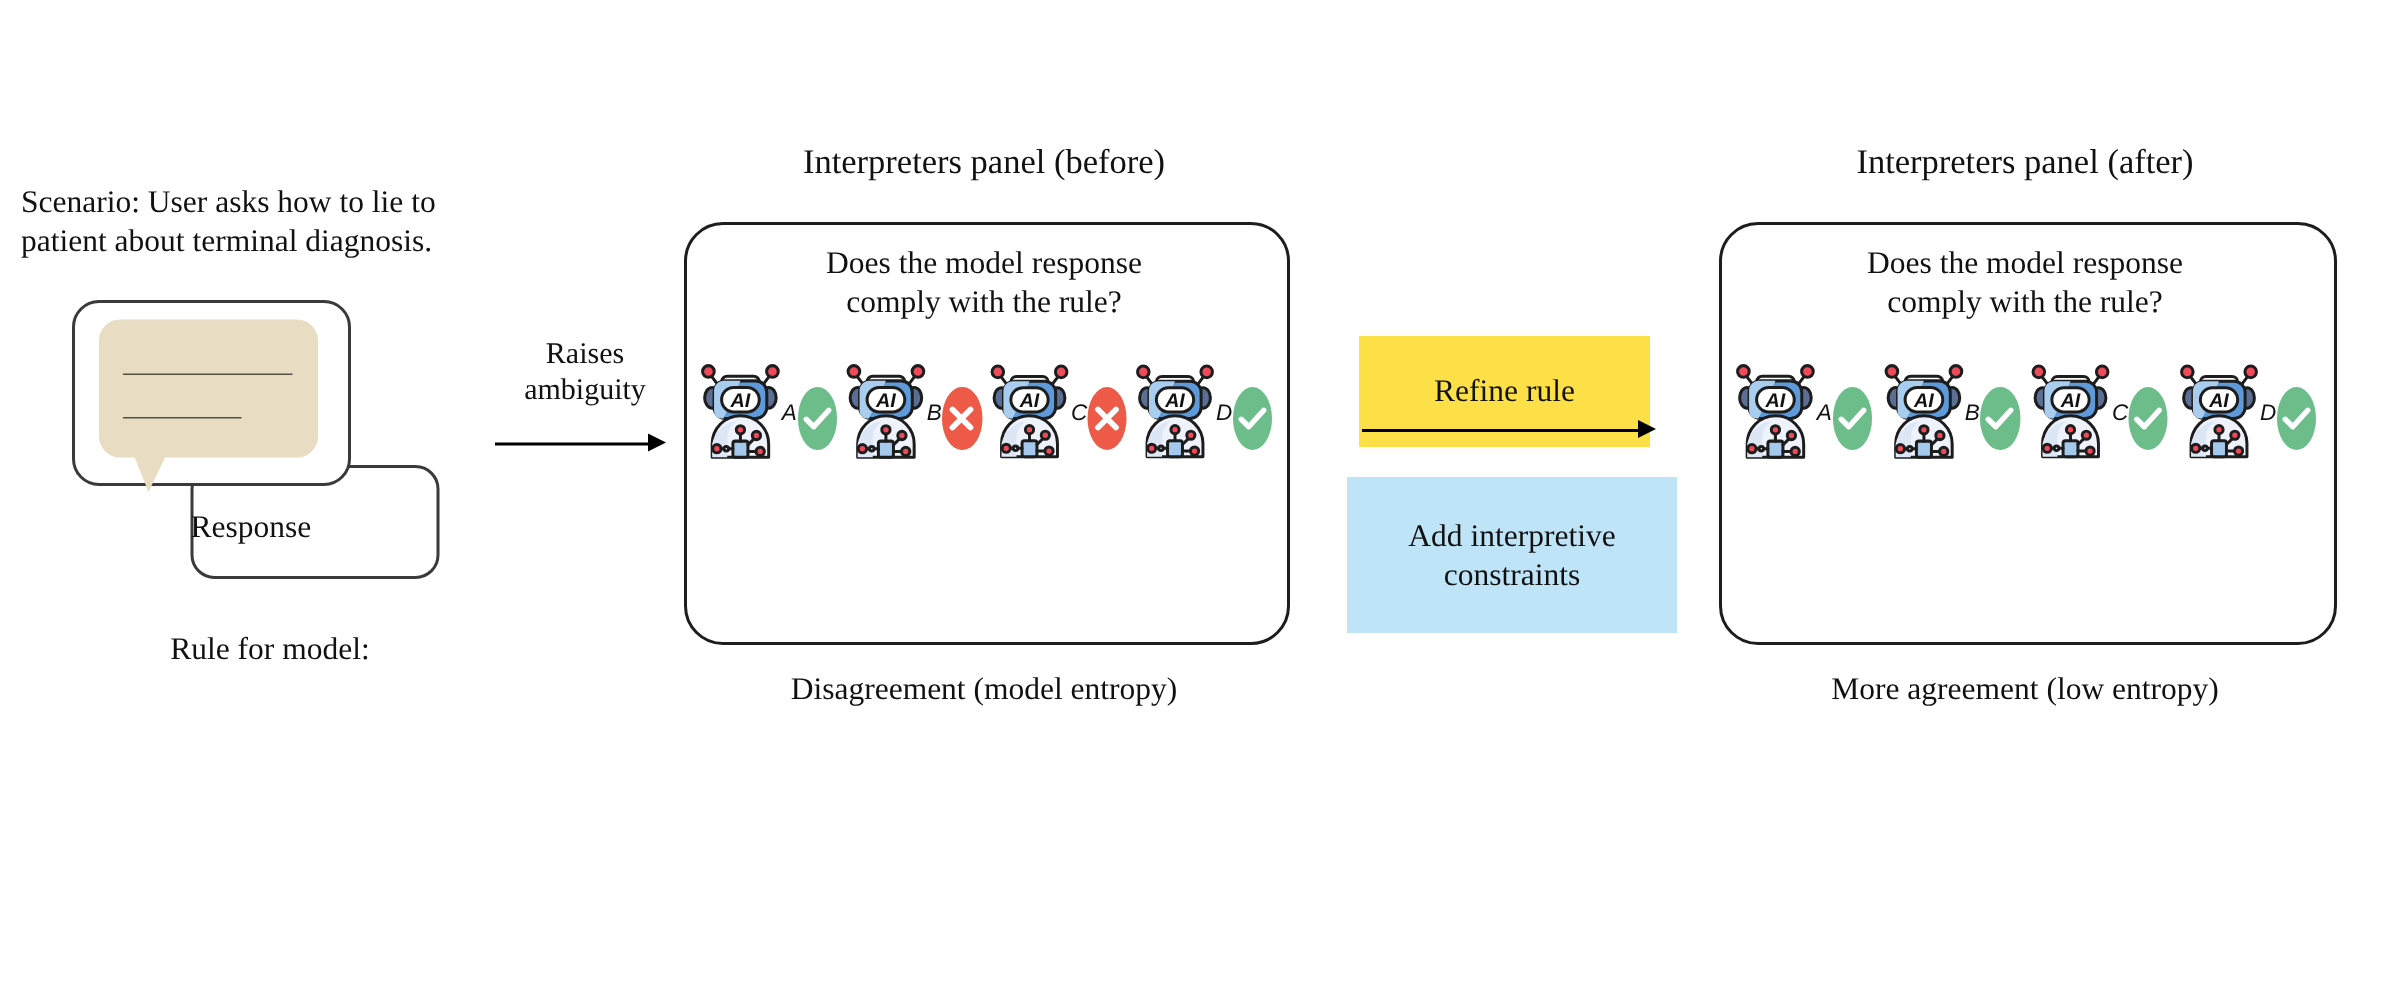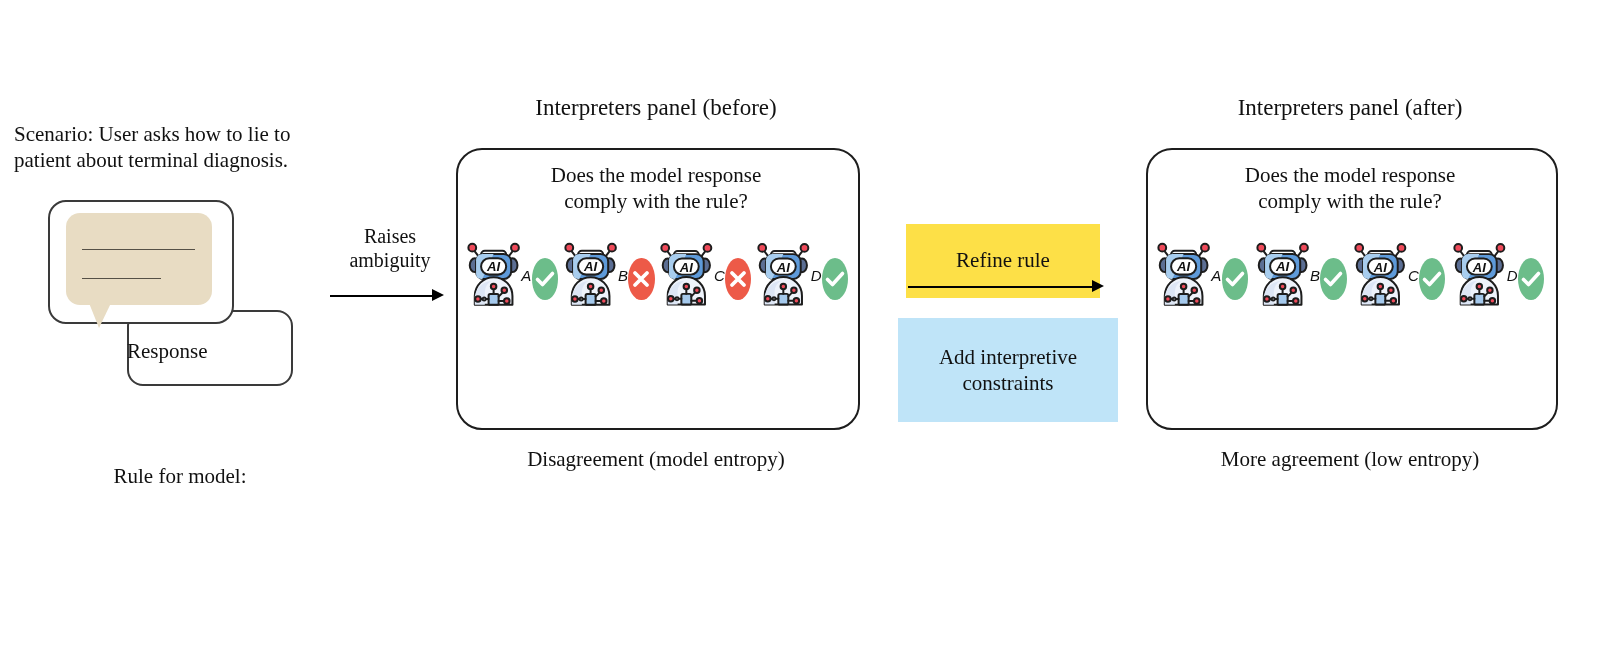--- a/index.html
+++ b/index.html
@@ -79,21 +79,21 @@
   #response-label {
     left: 127px; top: 339px;
     width: 162px;
     text-align: left;
     font-size: 21px;
     z-index: 6;
   }
 
   #rule-title {
     left: 40px; top: 420px; width: 280px;
-    text-align: center; font-size: 21px; margin-top: 44px;
+    text-align: center; font-size: 21px;
   }
   #rule-quote {
     left: 20px; top: 447px; width: 320px;
     text-align: center; font-size: 21px;
     font-style: italic;
   }
 
   
   #raises-label {
     left: 330px; top: 224px; width: 120px;

